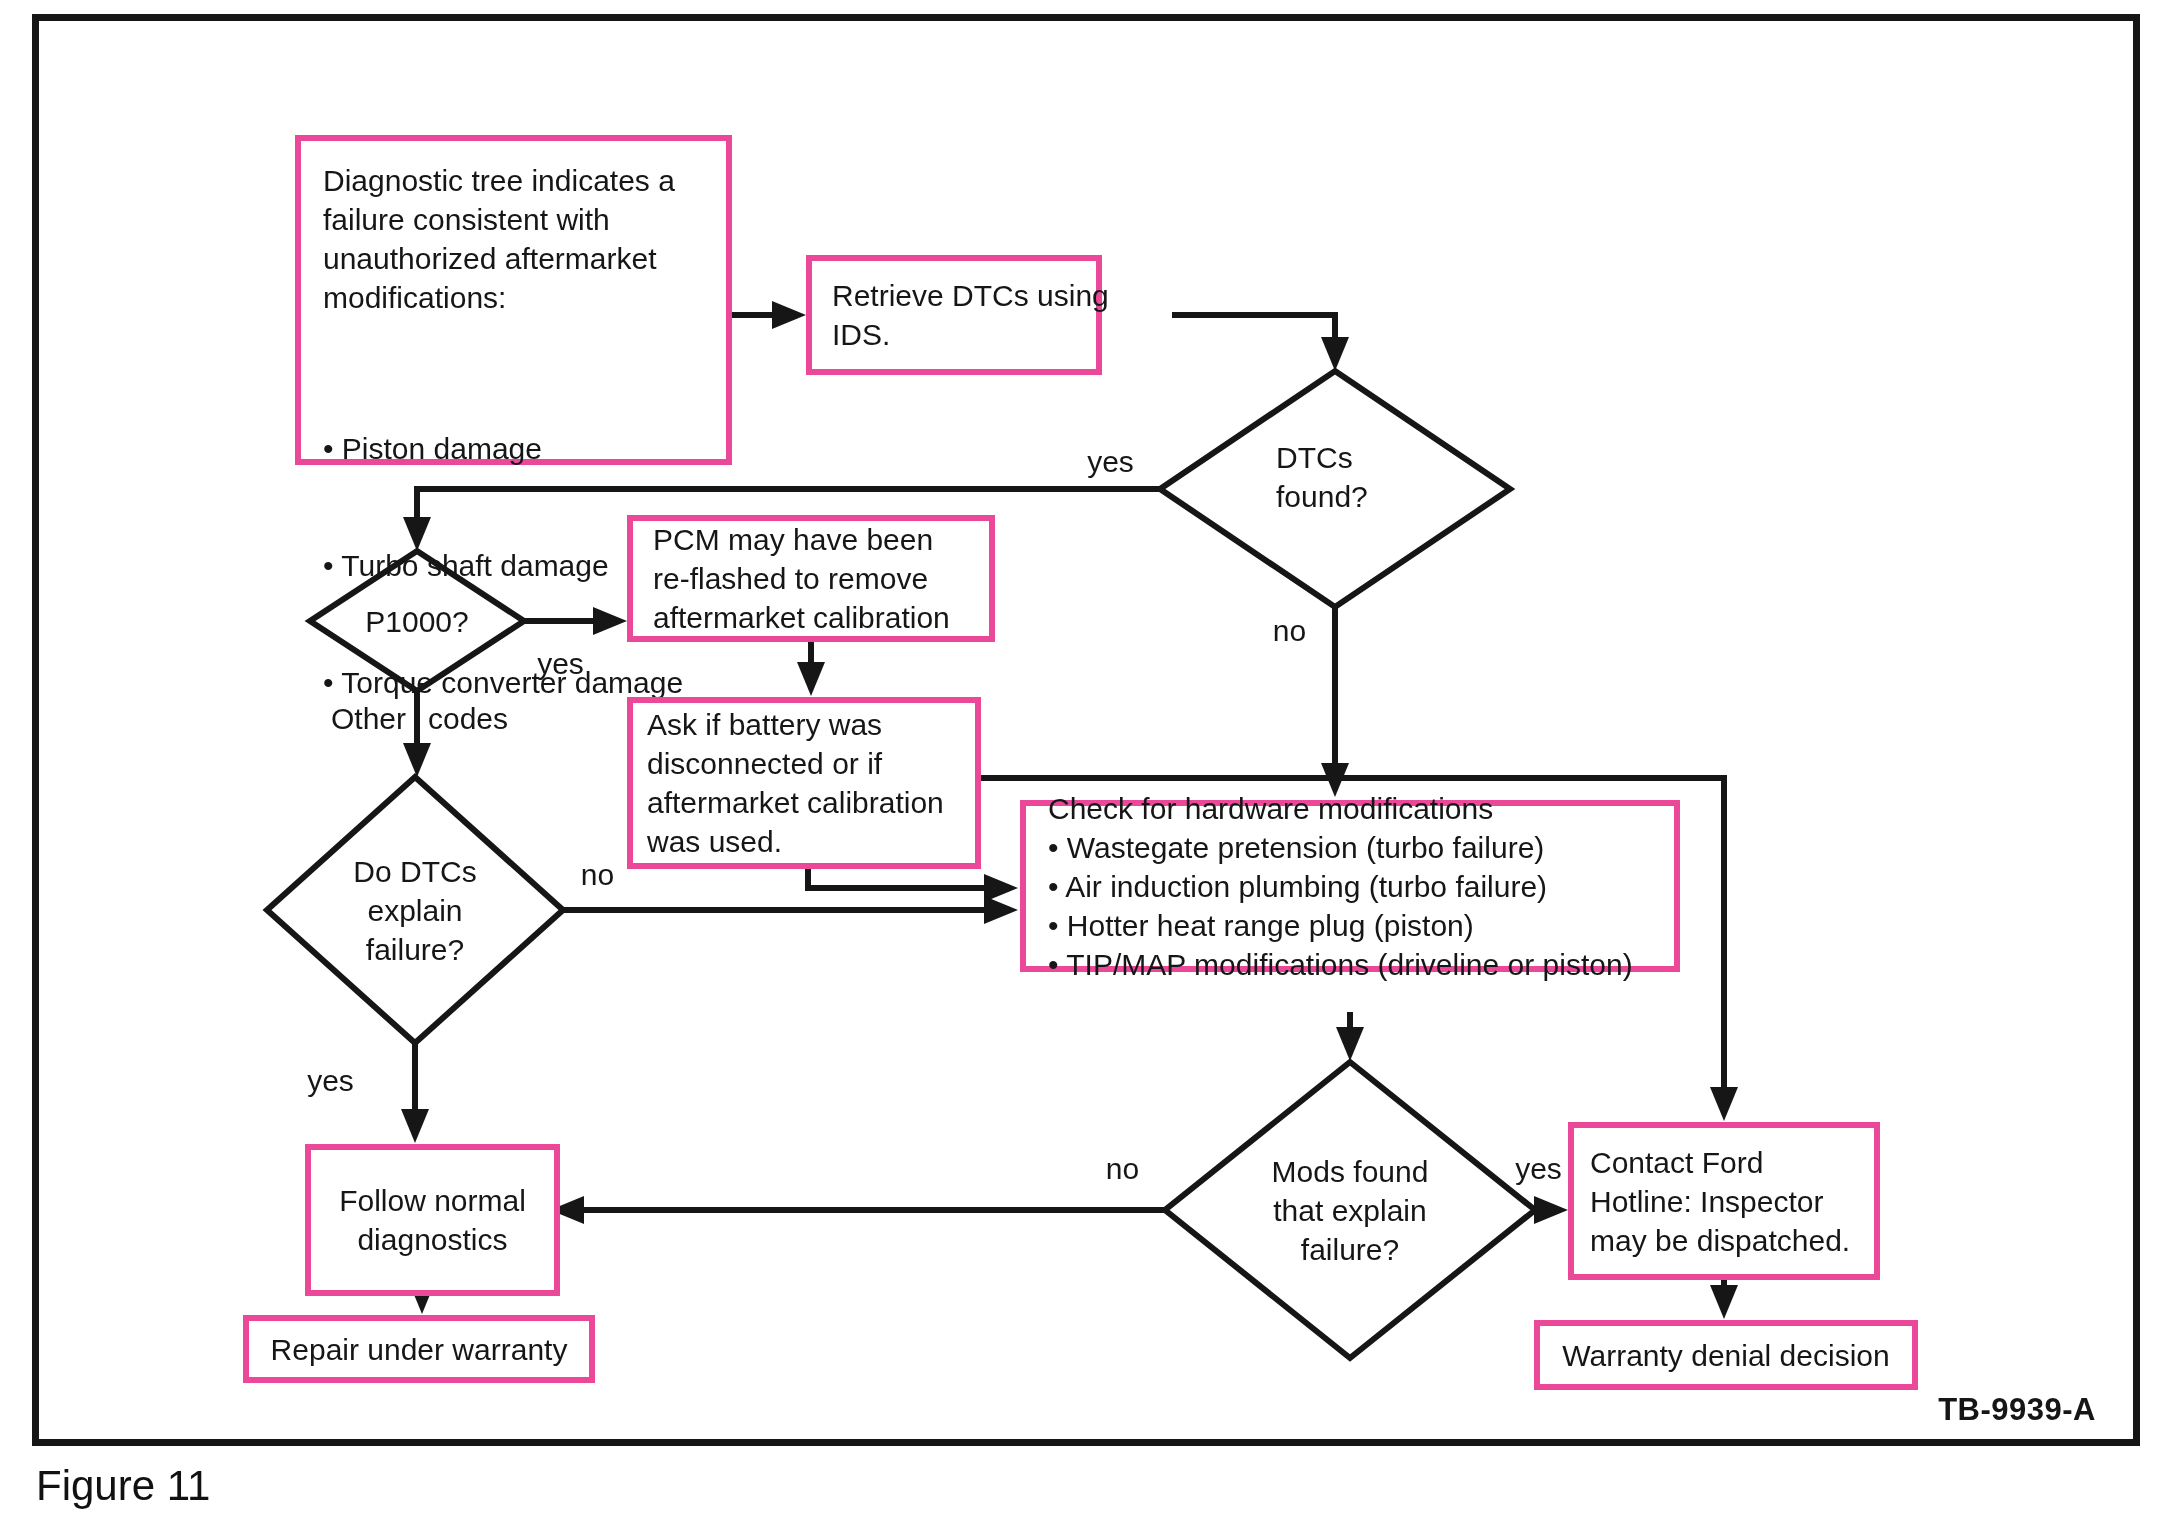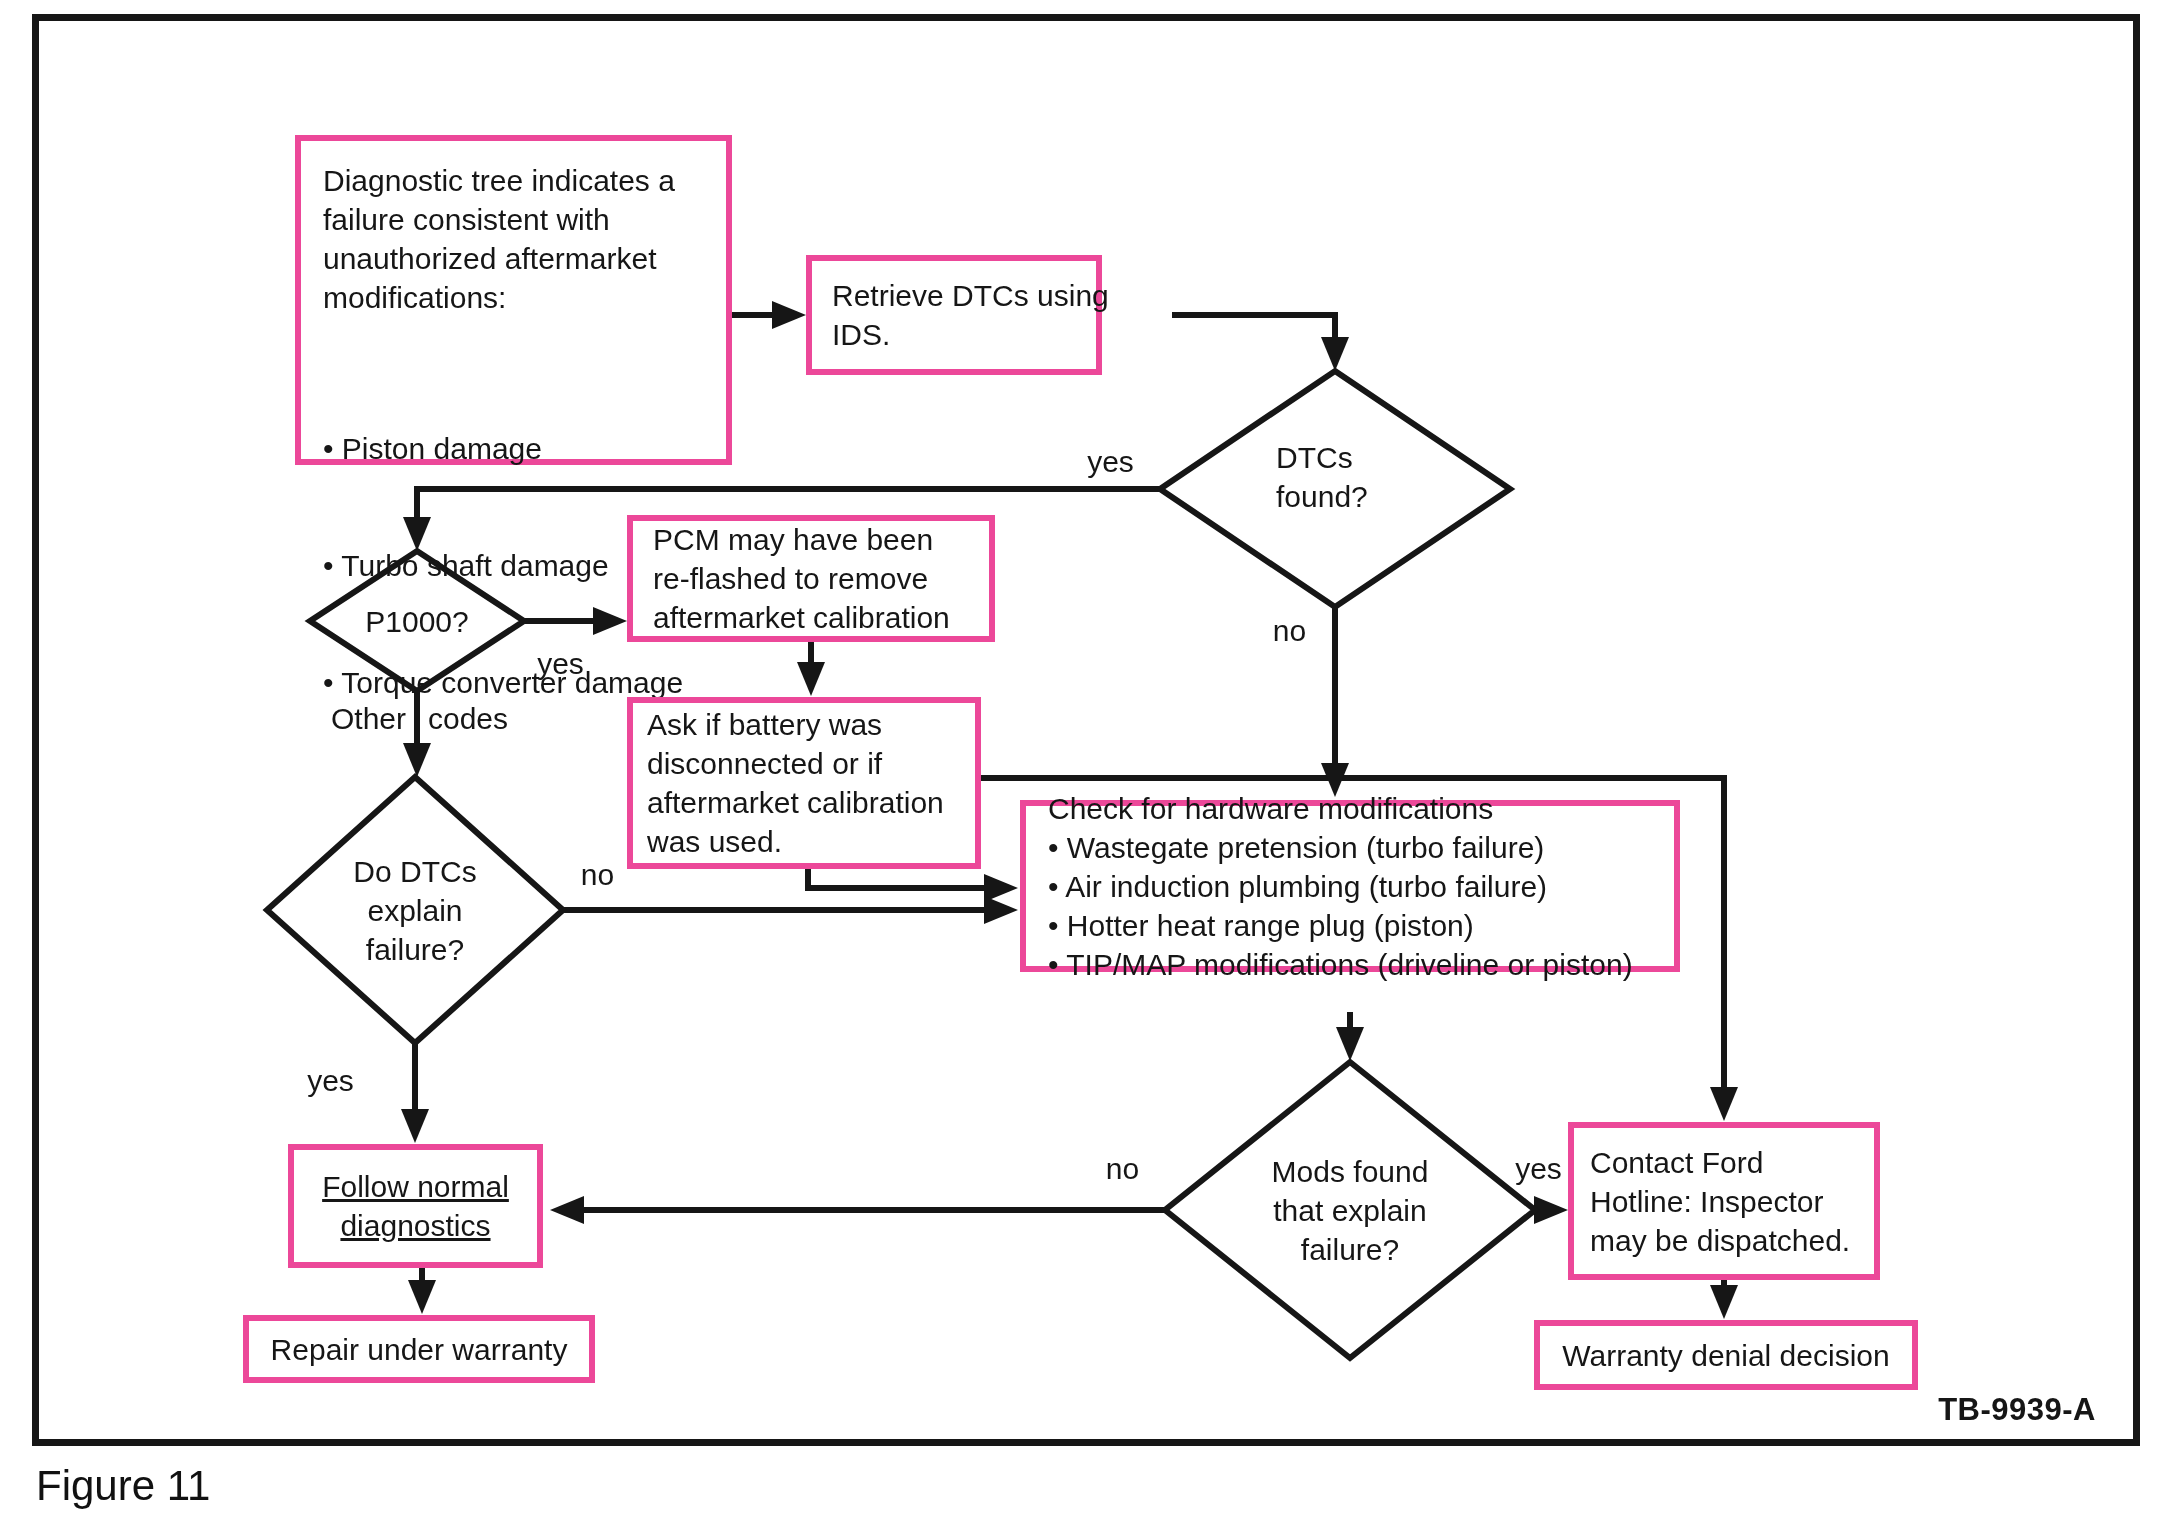--- a/index.html
+++ b/index.html
@@ -142,21 +142,21 @@
   </div>
 
   <div class="node" style="left:1020px;top:800px;width:660px;height:172px;justify-content:center;padding:0 0 0 22px;">
     <div class="line">Check for hardware modifications</div>
     <div class="line">• Wastegate pretension (turbo failure)</div>
     <div class="line">• Air induction plumbing (turbo failure)</div>
     <div class="line">• Hotter heat range plug (piston)</div>
     <div class="line">• TIP/MAP modifications (driveline or piston)</div>
   </div>
 
-  <div class="node center" style="left:288px;top:1144px;width:255px;height:124px;text-decoration:underline;">
+  <div class="node center" style="left:305px;top:1144px;width:255px;height:152px;">
     <div class="line">Follow normal
 diagnostics</div>
   </div>
 
   <div class="node center" style="left:243px;top:1315px;width:352px;height:68px;">
     <div class="line">Repair under warranty</div>
   </div>
 
   <div class="node" style="left:1568px;top:1122px;width:312px;height:158px;padding-left:16px;">
     <div class="line">Contact Ford

